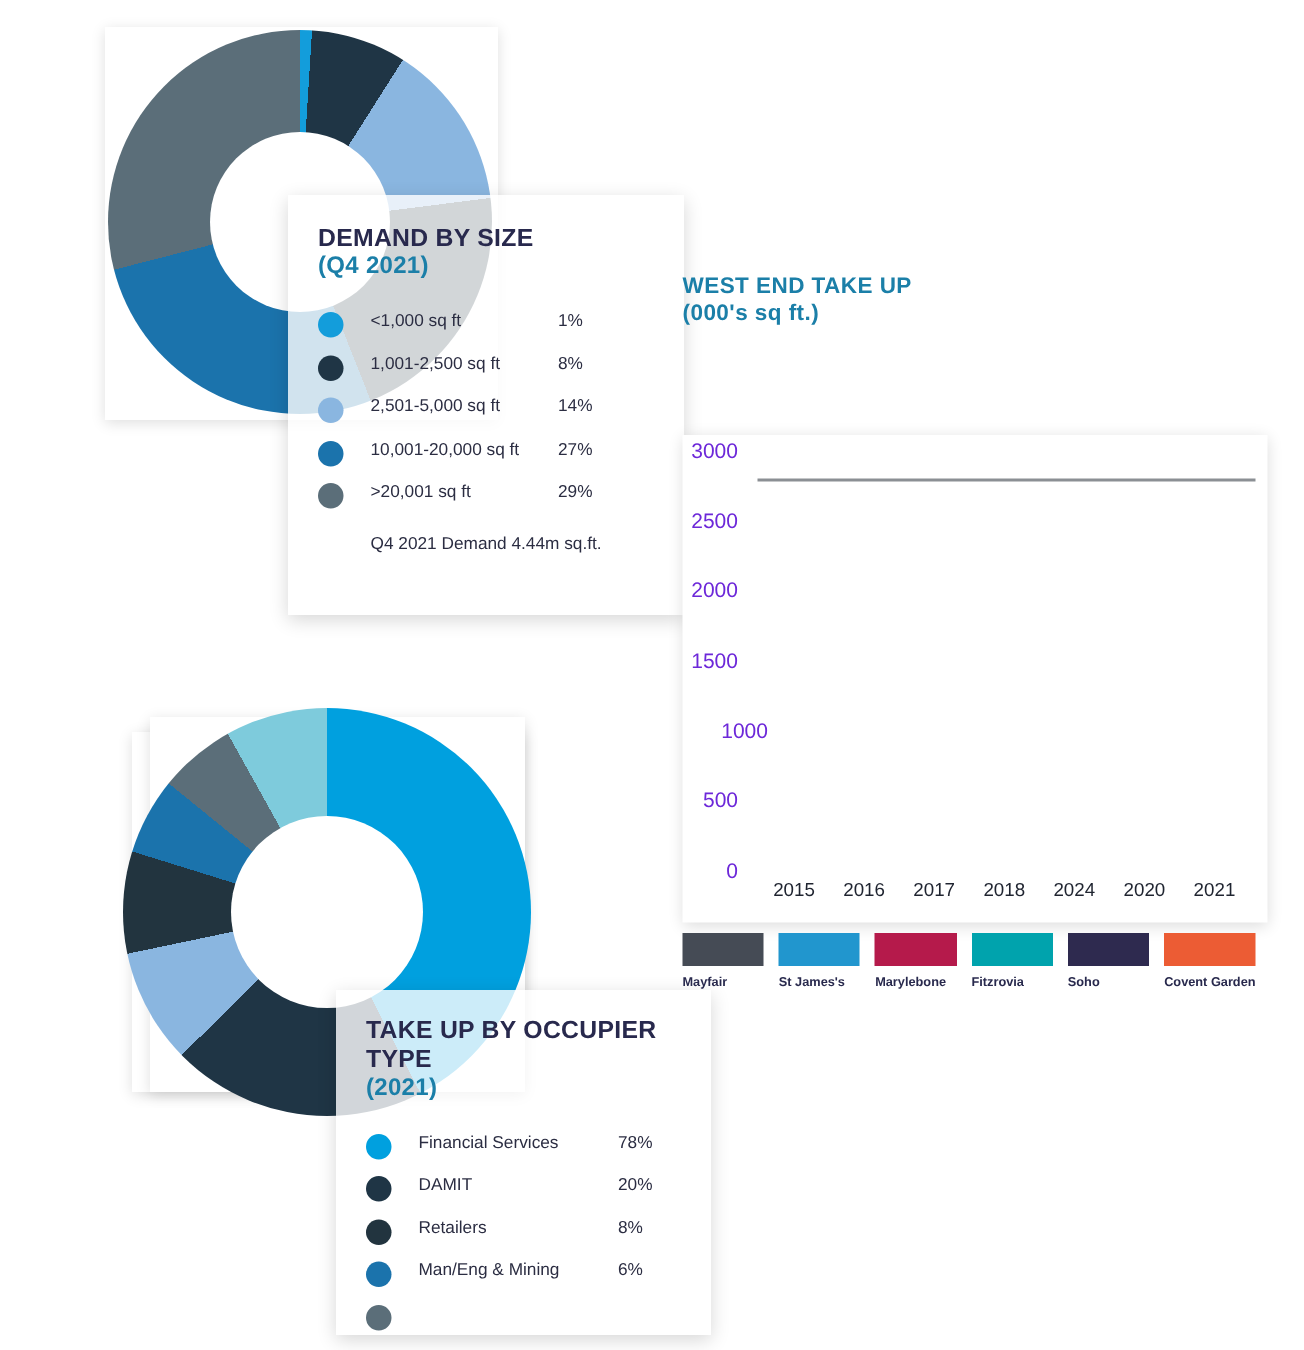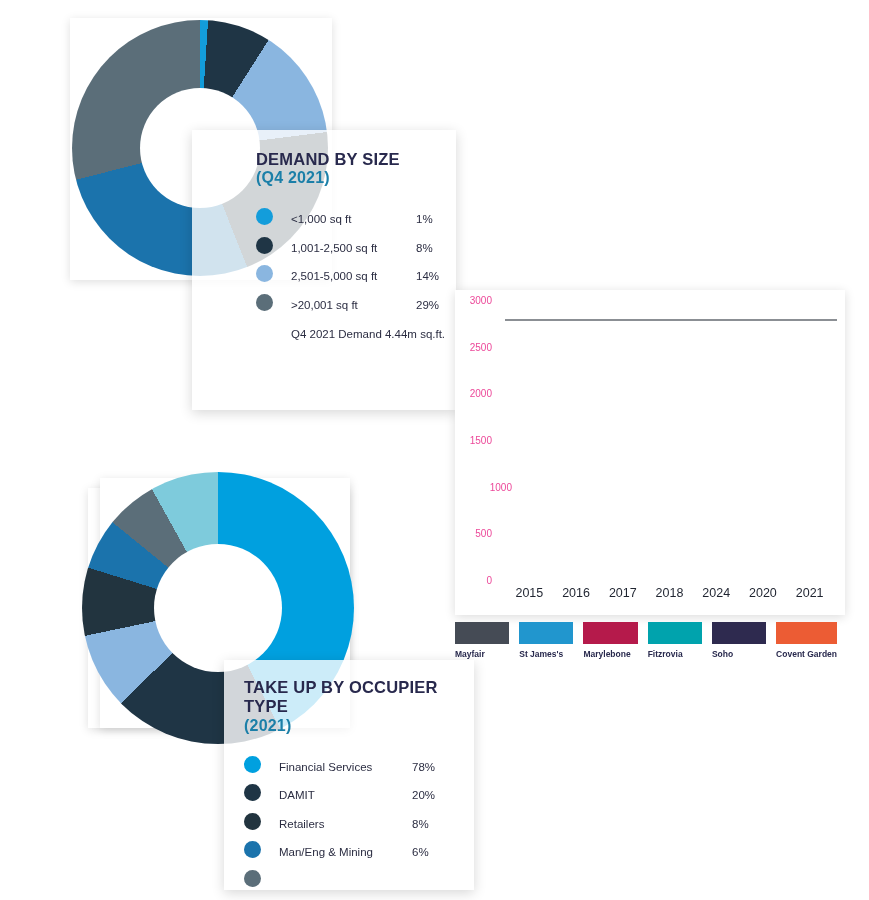--- a/index.html
+++ b/index.html
@@ -80,21 +80,21 @@
   }
   .legend-pct {
     font-size: 11.5px;
     color: #2b2d42;
     position: absolute;
     left: 180px;
   }
   .legend-row-inner {
     position: relative;
     display: flex;
-    align-items: flex-end;
+    align-items: flex-start;
     width: 100%;
   }
   .legend-foot {
     font-size: 11.5px;
     color: #2b2d42;
     margin-left: 35px;
     margin-top: 12px;
   }
 
   
@@ -113,22 +113,22 @@
   }
   #plot {
     position: absolute;
     left: 45px; top: 10px;
     width: 337px; height: 280px;
   }
   .ytick {
     position: absolute;
     right: 100%;
     margin-right: 8px;
-    font-size: 10px;
-    color: #ec4899;
+    font-size: 14px;
+    color: #6d28d9;
     transform: translateY(-50%);
     white-space: nowrap;
   }
   .bar {
     position: absolute;
     bottom: 0;
     width: 38px;
     padding-left: 40px;
   }
   .seg { width: 100%; }
@@ -171,21 +171,21 @@
 
 <div id="stage">
 
   <div class="card-ghost" style="left:70px; top:18px; width:262px; height:262px;"></div>
 
   <div class="donut-wrap" style="left:72px; top:20px; width:256px; height:256px;">
     <div class="donut" id="donut-demand" style="left: 0px; top: 0px; width: 256px; height: 256px; background: conic-gradient(rgb(19, 157, 219) 0deg, rgb(19, 157, 219) 3.6deg, rgb(31, 53, 69) 3.6deg, rgb(31, 53, 69) 32.4deg, rgb(138, 182, 224) 32.4deg, rgb(138, 182, 224) 82.8deg, rgb(34, 52, 63) 82.8deg, rgb(34, 52, 63) 158.4deg, rgb(27, 115, 172) 158.4deg, rgb(27, 115, 172) 255.6deg, rgb(91, 110, 121) 255.6deg, rgb(91, 110, 121) 360deg);"></div>
     <div class="donut-hole" style="left:68px; top:68px; width:120px; height:120px;"></div>
   </div>
 
-  <div class="legend-card" style="left:192px; top:130px; width:264px; height:280px;padding-left:44px;">
+  <div class="legend-card" style="left:192px; top:130px; width:264px; height:280px;">
     <div style="padding:20px 0 0 20px;">
       <div class="legend-title">DEMAND BY SIZE</div>
       <div class="legend-sub">(Q4 2021)</div>
       <div class="legend-rows" id="demand-legend-rows">
           <div class="legend-row">
             <div class="legend-row-inner">
               <span class="swatch" style="background: rgb(19, 157, 219);"></span>
               <span class="legend-label">&lt;1,000 sq ft</span>
               <span class="legend-pct" style="left: 160px;">1%</span>
             </div>
@@ -195,20 +195,27 @@
               <span class="swatch" style="background: rgb(31, 53, 69);"></span>
               <span class="legend-label">1,001-2,500 sq ft</span>
               <span class="legend-pct" style="left: 160px;">8%</span>
             </div>
           </div>
           <div class="legend-row">
             <div class="legend-row-inner">
               <span class="swatch" style="background: rgb(138, 182, 224);"></span>
               <span class="legend-label">2,501-5,000 sq ft</span>
               <span class="legend-pct" style="left: 160px;">14%</span>
+            </div>
+          </div>
+          <div class="legend-row">
+            <div class="legend-row-inner">
+              <span class="swatch" style="background: rgb(27, 115, 172);"></span>
+              <span class="legend-label">10,001-20,000 sq ft</span>
+              <span class="legend-pct" style="left: 160px;">27%</span>
             </div>
           </div>
           <div class="legend-row">
             <div class="legend-row-inner">
               <span class="swatch" style="background: rgb(91, 110, 121);"></span>
               <span class="legend-label">&gt;20,001 sq ft</span>
               <span class="legend-pct" style="left: 160px;">29%</span>
             </div>
           </div>
         </div>
@@ -259,20 +266,24 @@
           </div>
           <div class="legend-row">
             <div class="legend-row-inner">
               <span class="swatch" style="background: rgb(91, 110, 121);"></span>
             </div>
           </div>
         </div>
     </div>
   </div>
 
+  <div id="chart-title">
+    <div>WEST END TAKE UP</div>
+    <div>(000's sq ft.)</div>
+  </div>
 
   <div class="card" id="chart-card">
     <div id="plot">
       <div id="yticks">
           <div class="ytick" style="bottom: 0px; position: absolute; left: -8px; right: auto; transform: translate(-100%, 50%);">0</div>
           <div class="ytick" style="bottom: 46.6667px; position: absolute; left: -8px; right: auto; transform: translate(-100%, 50%);">500</div>
           <div class="ytick" style="bottom: 93.3333px; position: absolute; left: -8px; right: auto; transform: translate(-100%, 50%); margin-left: 20px;">1000</div>
           <div class="ytick" style="bottom: 140px; position: absolute; left: -8px; right: auto; transform: translate(-100%, 50%);">1500</div>
           <div class="ytick" style="bottom: 186.667px; position: absolute; left: -8px; right: auto; transform: translate(-100%, 50%);">2000</div>
           <div class="ytick" style="bottom: 233.333px; position: absolute; left: -8px; right: auto; transform: translate(-100%, 50%);">2500</div>

